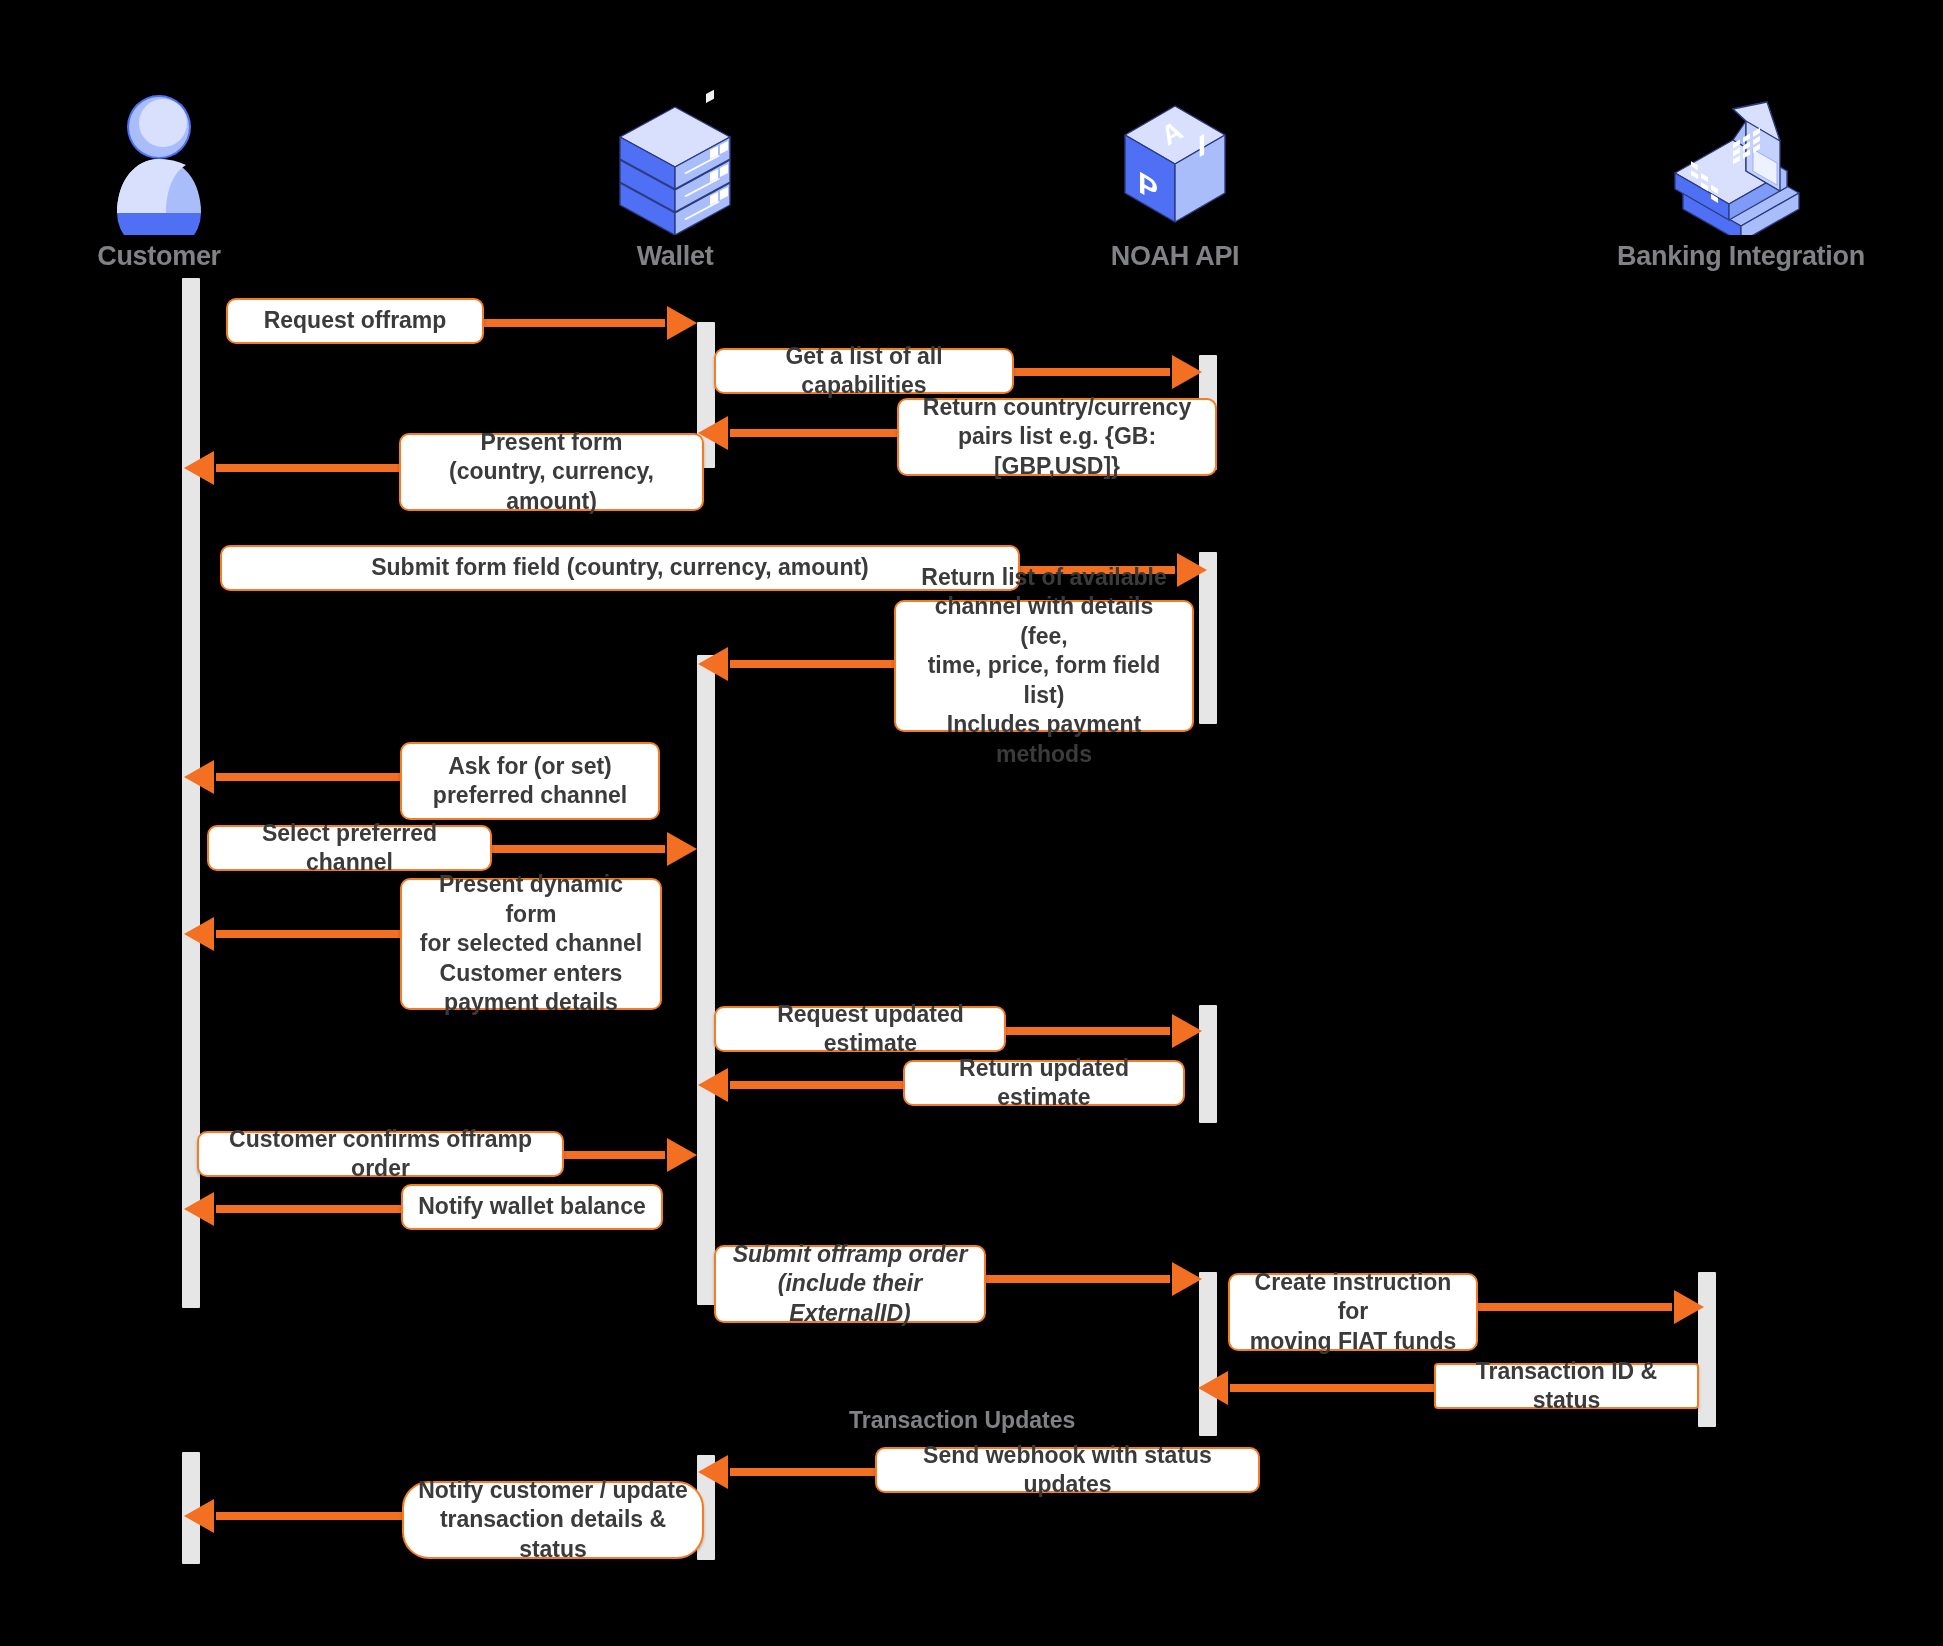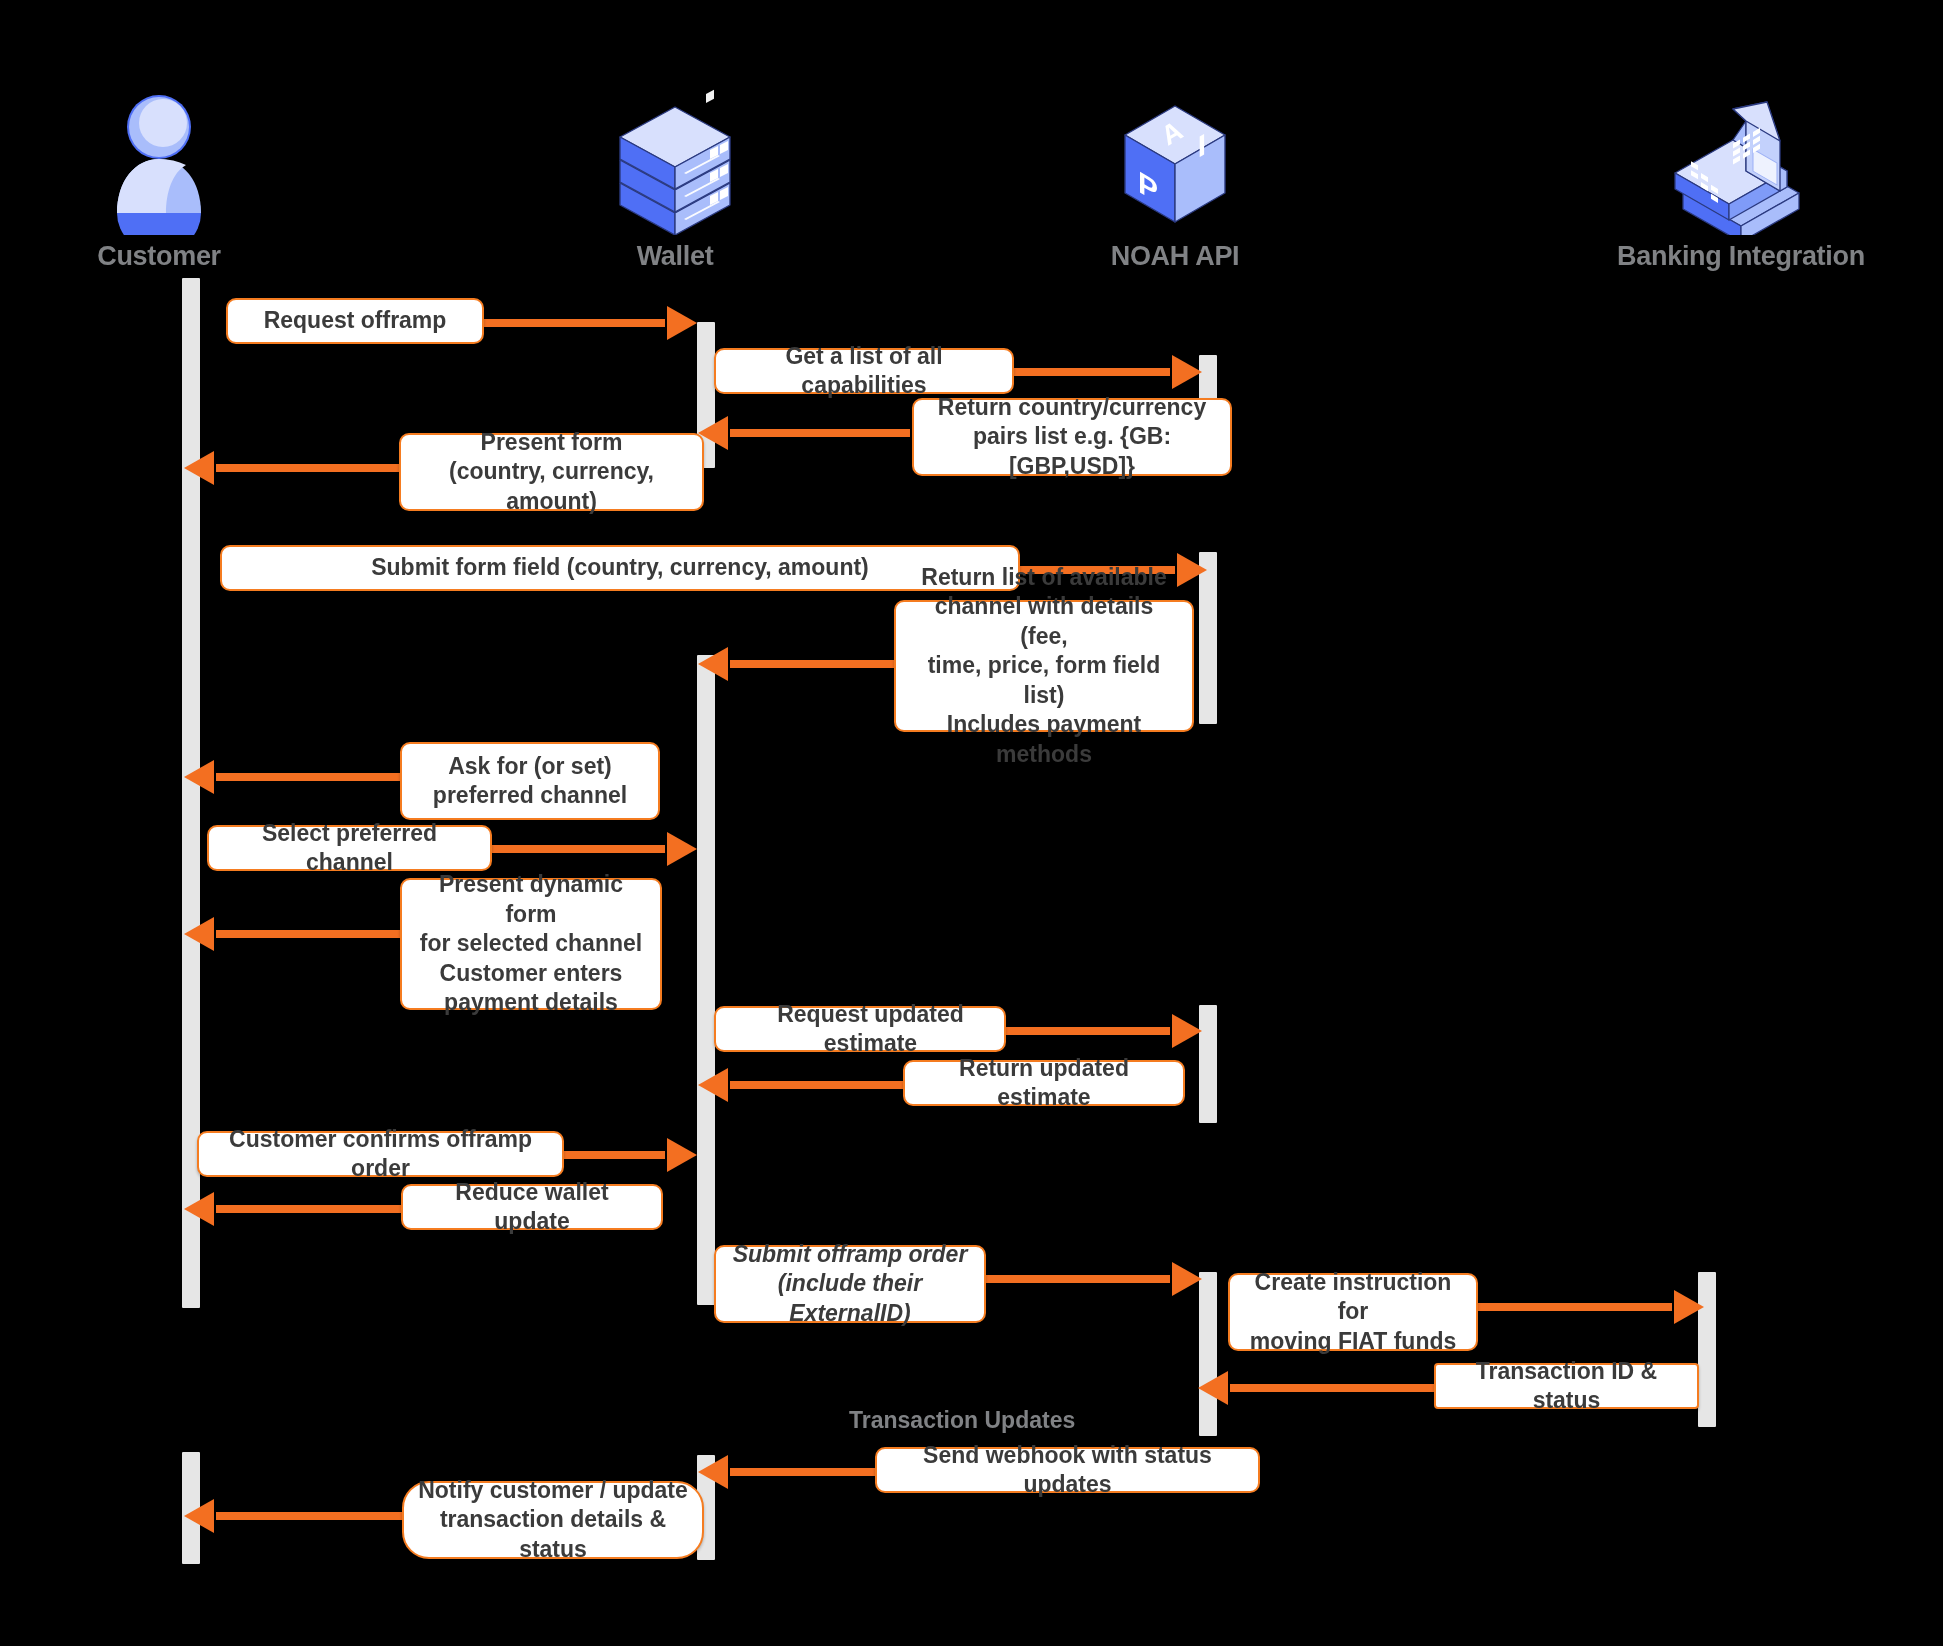--- a/index.html
+++ b/index.html
@@ -223,21 +223,21 @@
   <div class="lifeline" style="left:1199px; top:1272px; height:164px;"></div>
   <div class="lifeline" style="left:1698px; top:1272px; height:155px;"></div>
 
   <div class="arrow right" style="left:420px; top:319px; width:245px;"></div>
   <div class="msg-box" style="left:226px; top:298px; width:258px; height:46px;">Request offramp</div>
 
   <div class="arrow right" style="left:900px; top:368px; width:270px;"></div>
   <div class="msg-box" style="left:714px; top:348px; width:300px; height:46px;">Get a list of all capabilities</div>
 
   <div class="arrow left" style="left:730px; top:429px; width:180px;"></div>
-  <div class="msg-box" style="left:897px; top:398px; width:320px; height:78px;margin-left:15px;">Return country/currency
+  <div class="msg-box" style="left:897px; top:398px; width:320px; height:78px;">Return country/currency
 pairs list e.g. {GB:[GBP,USD]}</div>
 
   <div class="arrow left" style="left:216px; top:464px; width:200px;"></div>
   <div class="msg-box" style="left:399px; top:433px; width:305px; height:78px;">Present form
 (country, currency, amount)</div>
 
   <div class="arrow right" style="left:940px; top:566px; width:235px;"></div>
   <div class="msg-box" style="left:220px; top:545px; width:800px; height:46px;">Submit form field (country, currency, amount)</div>
 
   <div class="arrow left" style="left:730px; top:660px; width:180px;"></div>
@@ -262,21 +262,21 @@
   <div class="arrow right" style="left:900px; top:1027px; width:270px;"></div>
   <div class="msg-box" style="left:714px; top:1006px; width:292px; height:46px;padding-left:35px;">Request updated estimate</div>
 
   <div class="arrow left" style="left:730px; top:1081px; width:180px;"></div>
   <div class="msg-box" style="left:903px; top:1060px; width:282px; height:46px;">Return updated estimate</div>
 
   <div class="arrow right" style="left:490px; top:1151px; width:175px;"></div>
   <div class="msg-box" style="left:197px; top:1131px; width:367px; height:46px;">Customer confirms offramp order</div>
 
   <div class="arrow left" style="left:216px; top:1205px; width:200px;"></div>
-  <div class="msg-box" style="left:401px; top:1184px; width:262px; height:46px;">Reduce wallet update</div>
+  <div class="msg-box" style="left:401px; top:1184px; width:262px; height:46px;">Notify wallet balance</div>
 
   <div class="arrow right" style="left:940px; top:1275px; width:230px;"></div>
   <div class="msg-box" style="left:714px; top:1245px; width:272px; height:78px;font-style:italic;">Submit offramp order
 (include their ExternalID)</div>
 
   <div class="arrow right" style="left:1440px; top:1303px; width:232px;"></div>
   <div class="msg-box" style="left:1228px; top:1273px; width:250px; height:78px;">Create instruction for
 moving FIAT funds</div>
 
   <div class="arrow left" style="left:1230px; top:1384px; width:220px;"></div>

